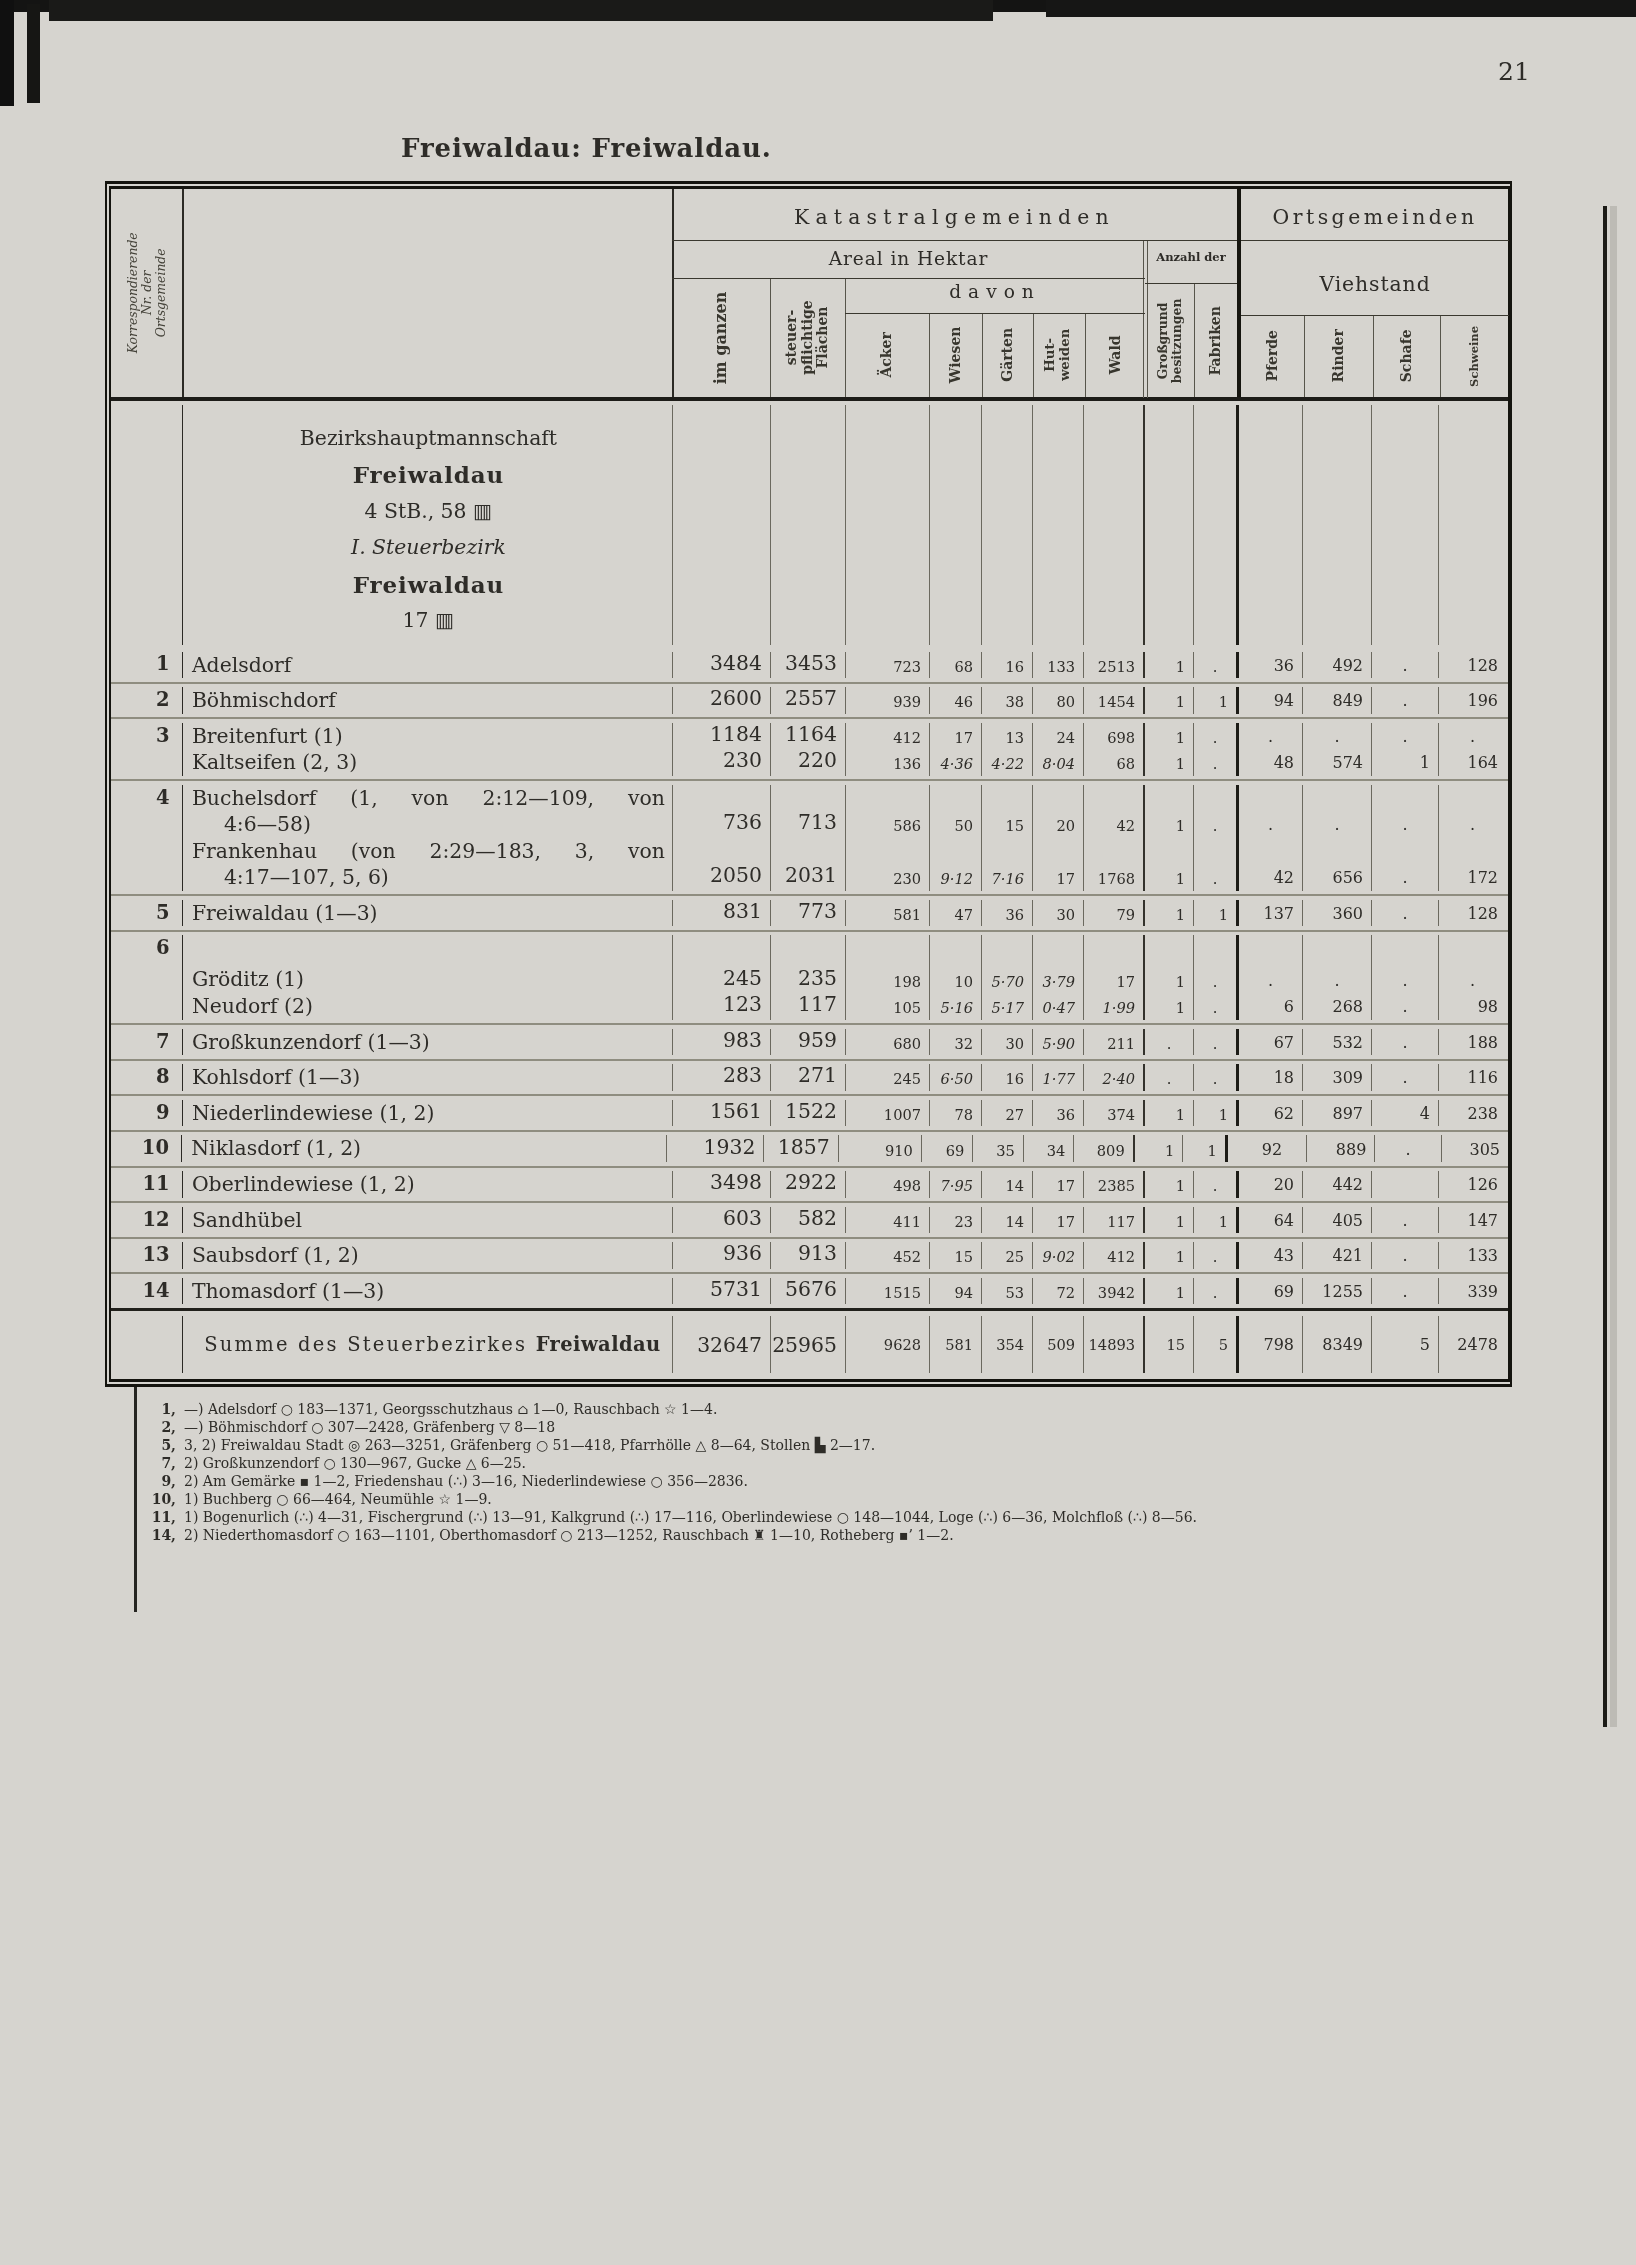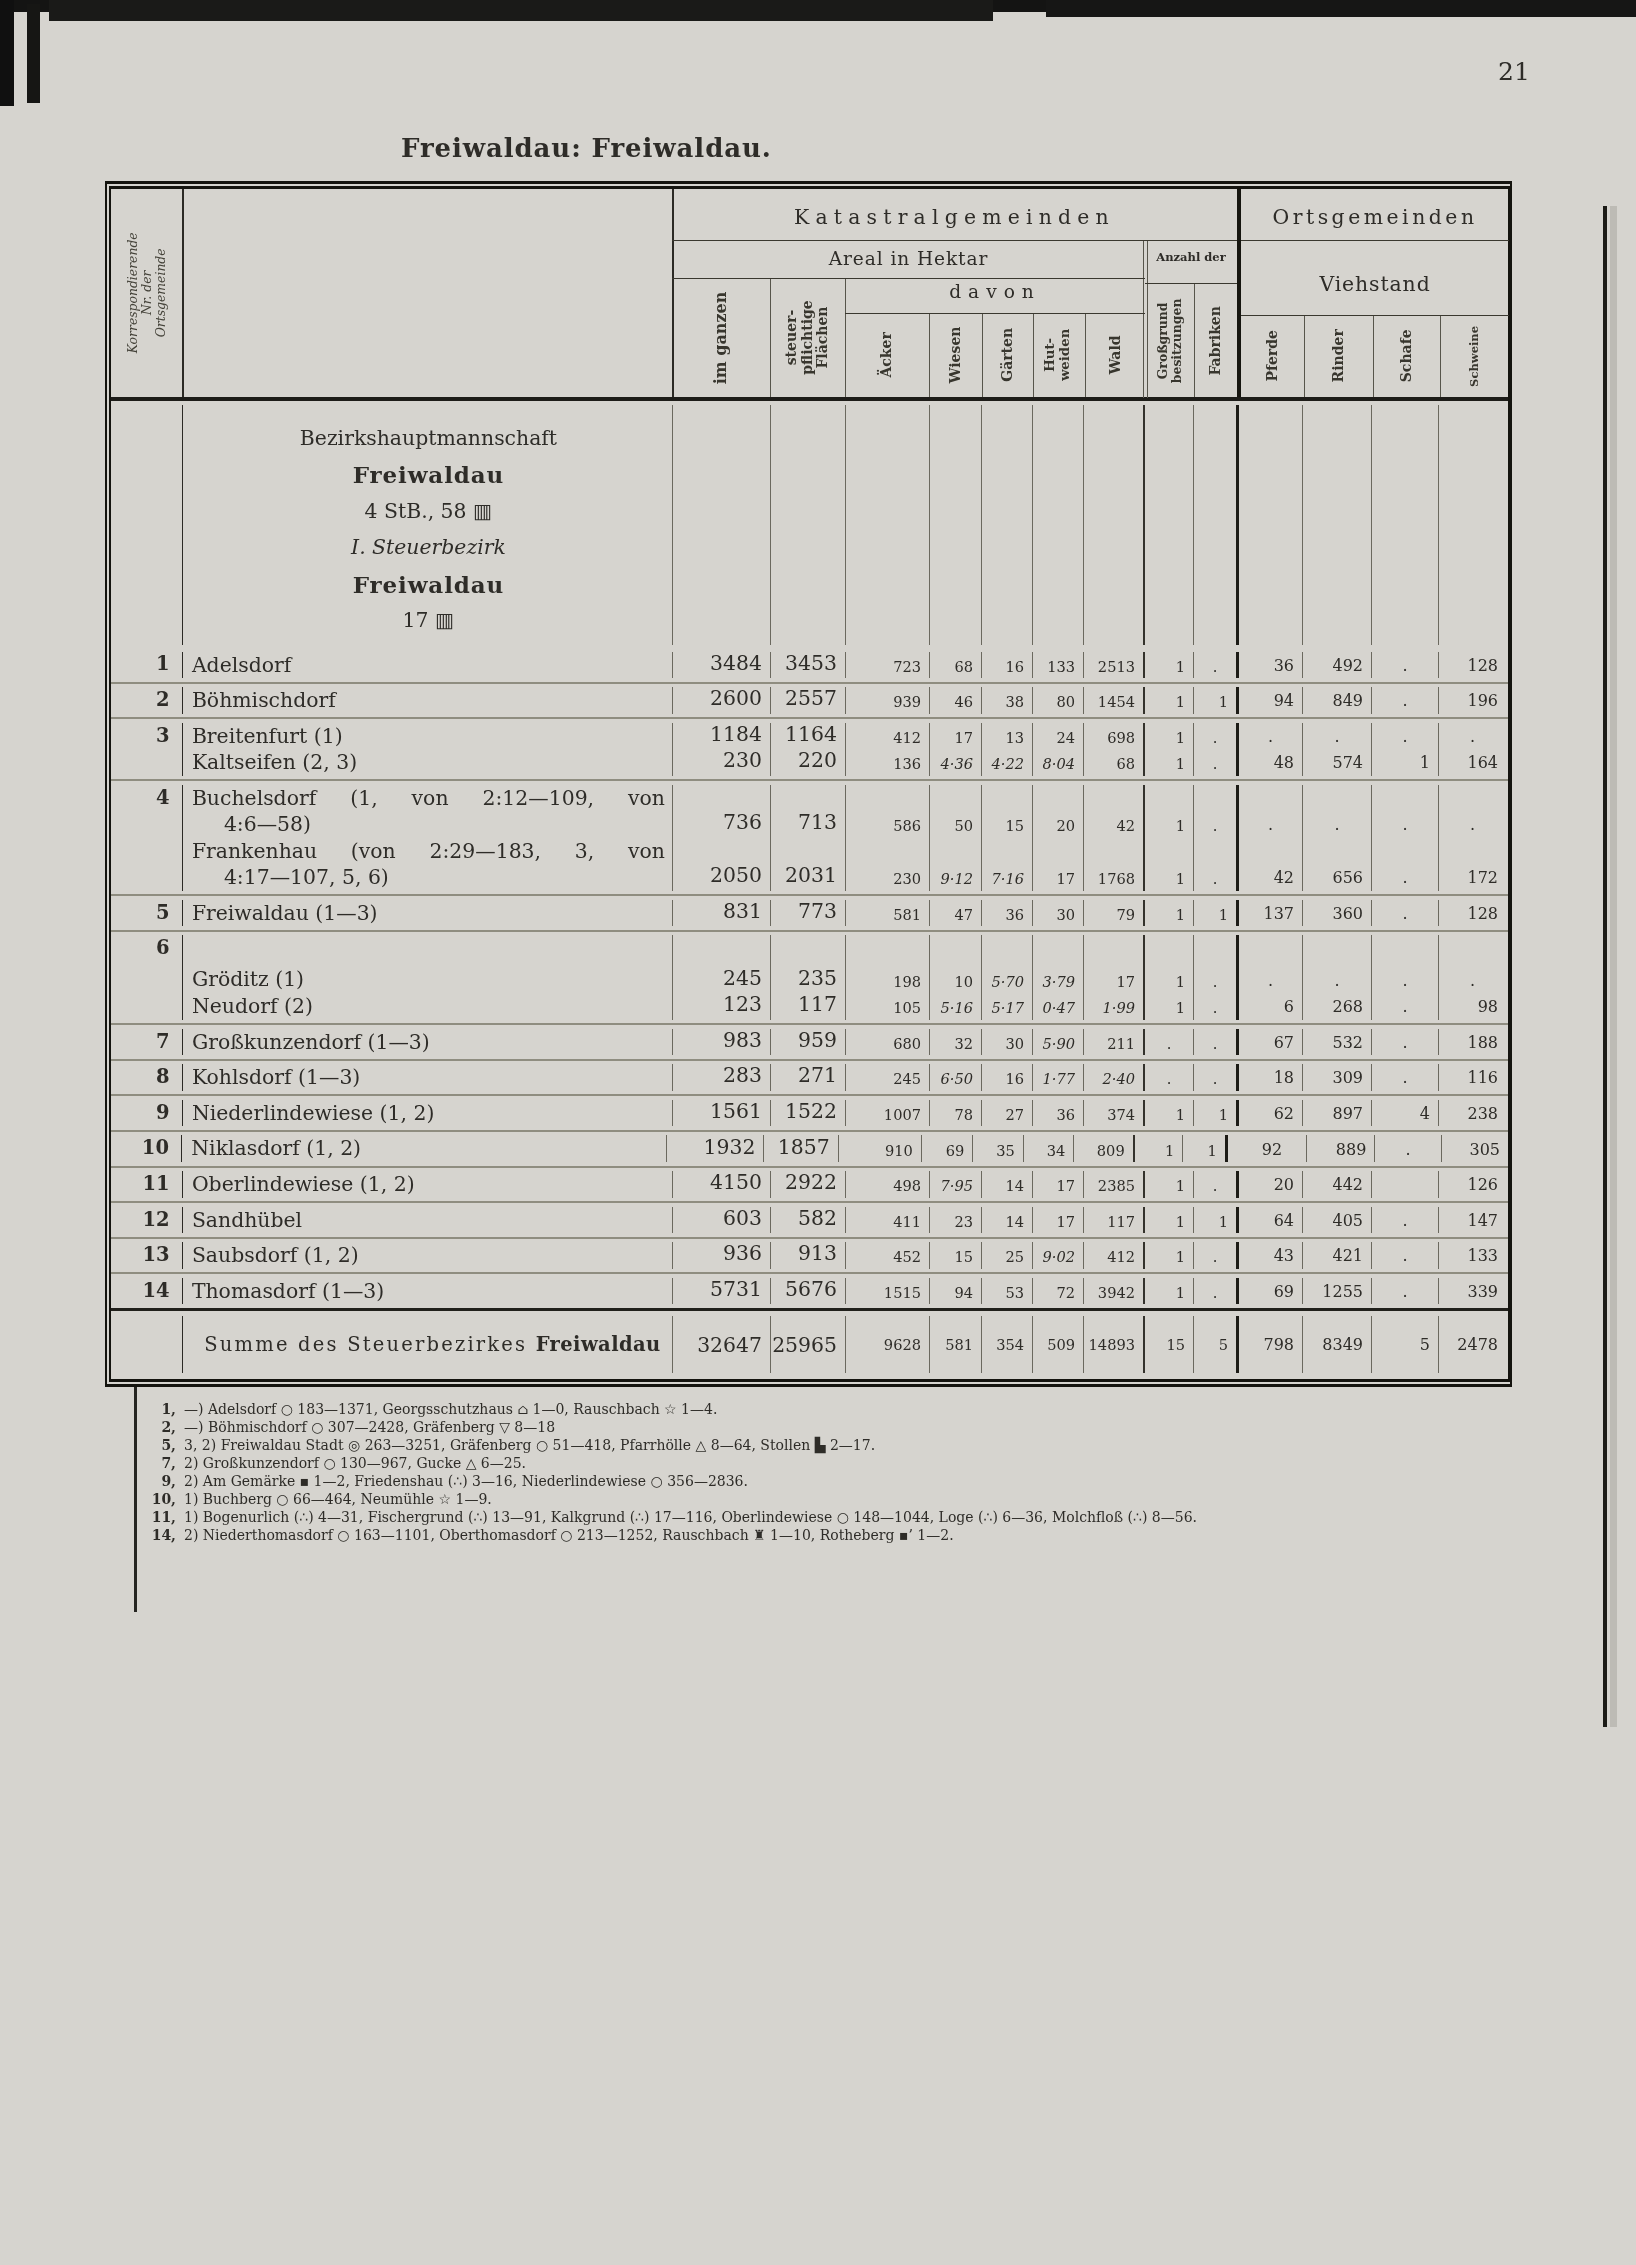--- a/index.html
+++ b/index.html
@@ -720,21 +720,21 @@
         </div>
       </div>
       <div class="trow sep">
         <div class="c nr">11</div>
         <div class="c name">
           <div class="entry" style="height: 26.6px;">
             <div class="nline">Oberlindewiese (1, 2)</div>
           </div>
         </div>
         <div class="c v big" style="width: 98px;">
-          <div class="vwrap" style="height: 26.6px;">4150</div>
+          <div class="vwrap" style="height: 26.6px;">3498</div>
         </div>
         <div class="c v big" style="width: 75px;">
           <div class="vwrap" style="height: 26.6px;">2922</div>
         </div>
         <div class="c v small" style="width: 84px;">
           <div class="vwrap" style="height: 26.6px;">498</div>
         </div>
         <div class="c v small" style="width: 52px;">
           <div class="vwrap dec" style="height: 26.6px;">7·95</div>
         </div>

